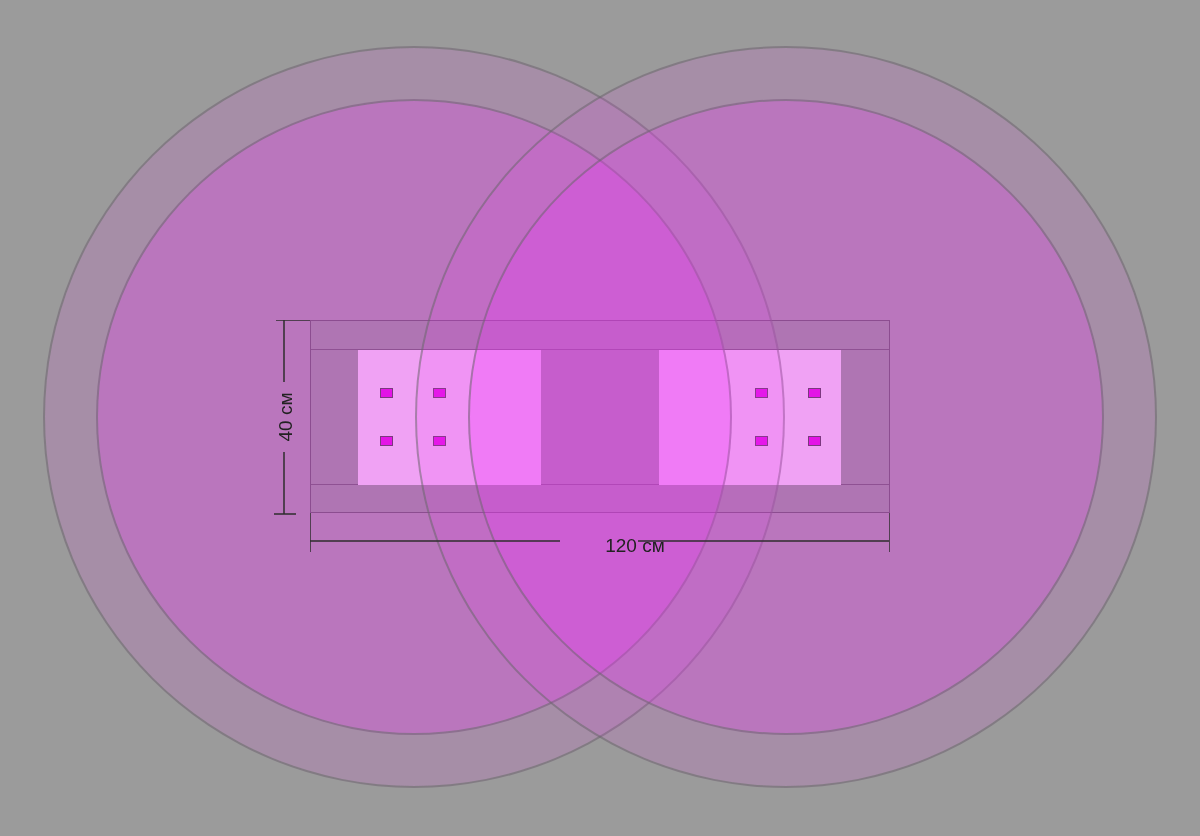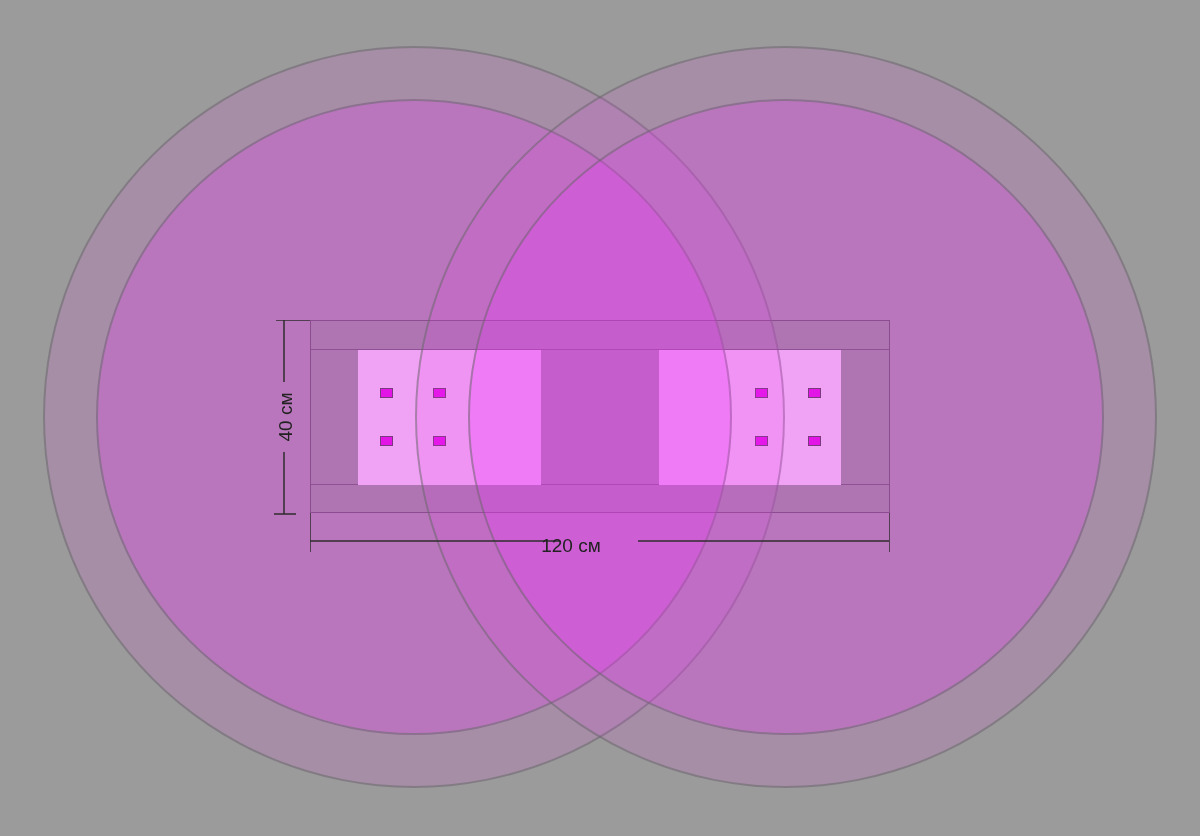--- a/index.html
+++ b/index.html
@@ -83,15 +83,15 @@
   <div class="dim v" style="left:283px;top:320px;height:62px;"></div>
   <div class="dim v" style="left:283px;top:452px;height:62px;"></div>
   <div class="dim h" style="left:276px;top:319.5px;width:34px;"></div>
   <div class="dim h" style="left:274px;top:513px;width:22px;"></div>
   <div class="dim-label vertical" style="left:285px;top:417px;">40 см</div>
 
   <div class="dim h" style="left:310px;top:540px;width:250px;"></div>
   <div class="dim h" style="left:638px;top:540px;width:251px;"></div>
   <div class="dim v" style="left:309.5px;top:513px;height:39px;"></div>
   <div class="dim v" style="left:888.5px;top:513px;height:39px;"></div>
-  <div class="dim-label" style="left:571px;top:545px;">120 см</div>
+  <div class="dim-label" style="left:635px;top:545px;">120 см</div>
 
 </div>
 
 </body></html>

